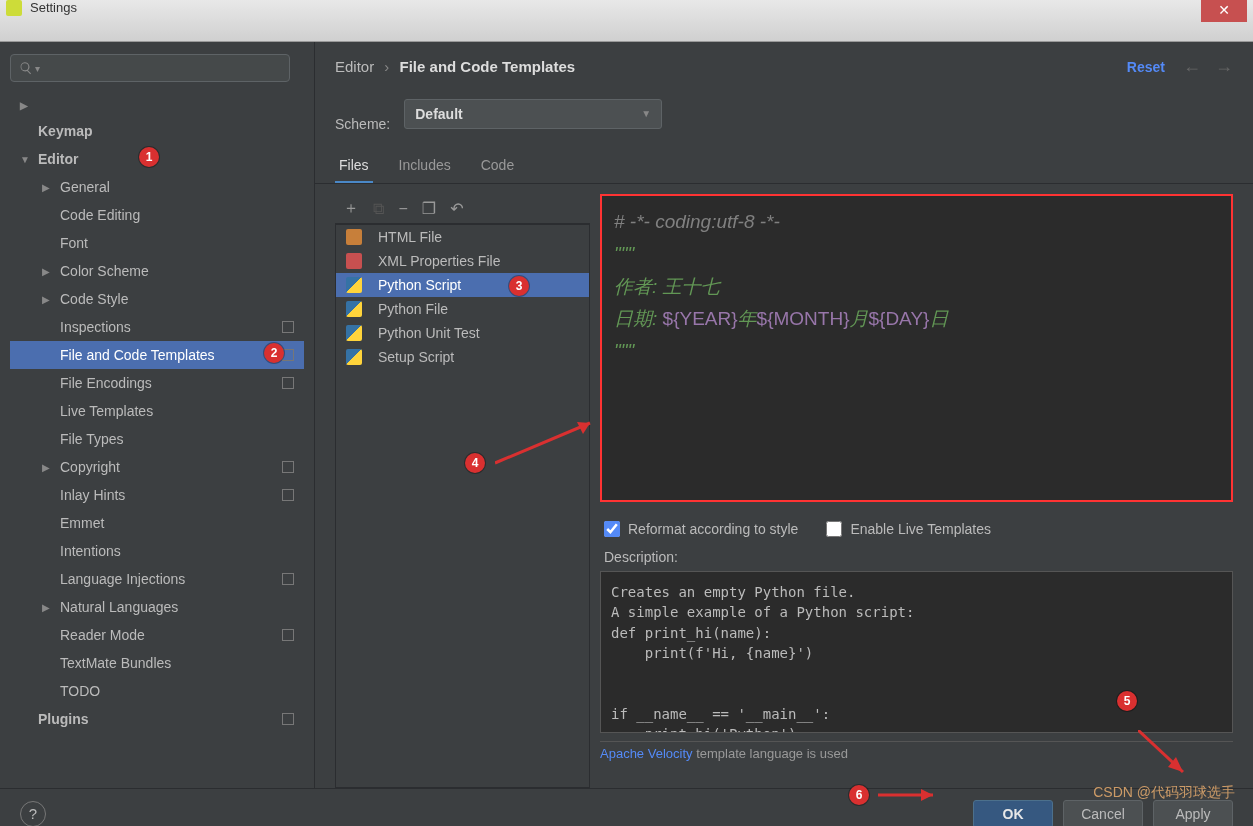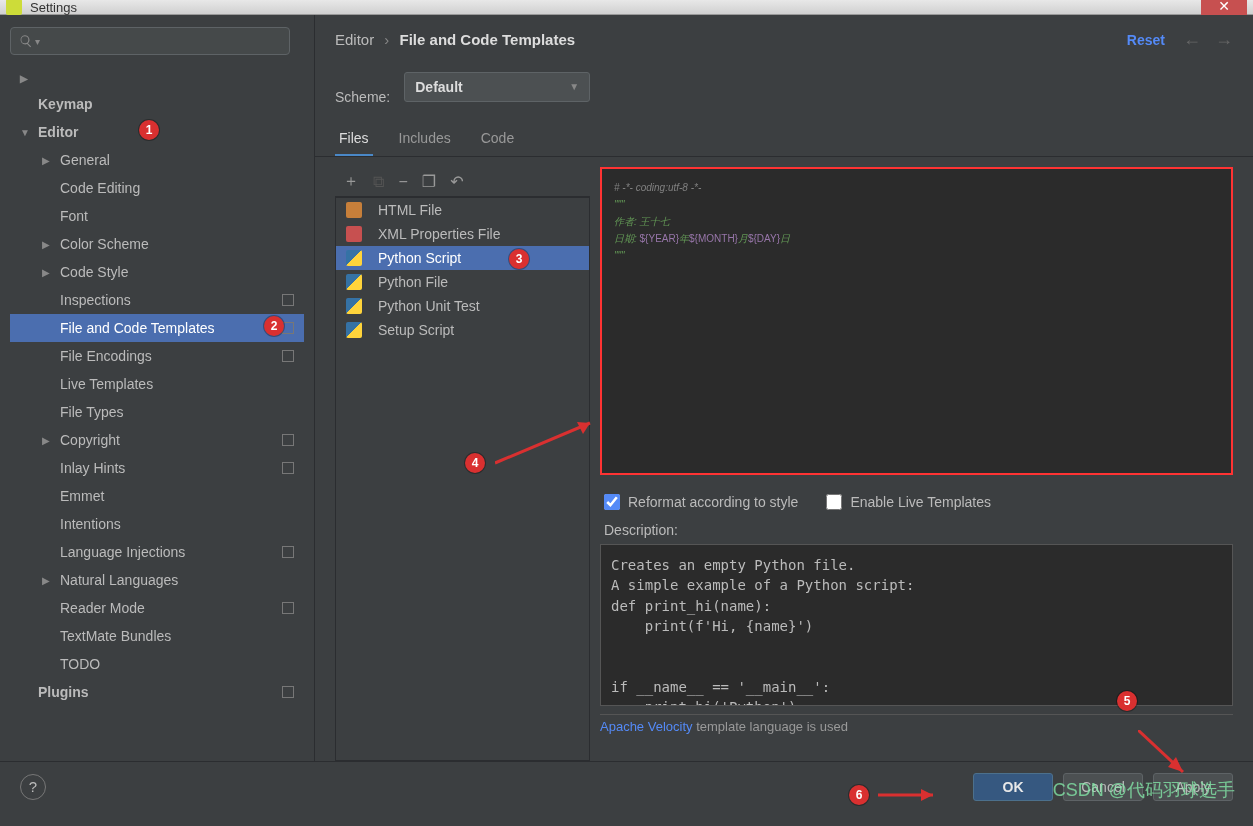--- a/index.html
+++ b/index.html
@@ -1,19 +1,19 @@
 <!DOCTYPE html>
 <html><head>
 <meta charset="utf-8">
 <style>
 * { margin: 0; padding: 0; box-sizing: border-box; font-family: "Segoe UI", Arial, sans-serif; }
 body { background: #3c3f41; color: #bbbbbb; width: 1253px; height: 826px; overflow: hidden; position: relative; }
 
 
-.titlebar { height: 15px; background: linear-gradient(#e8e8e8, #d0d0d0); display: flex; align-items: center; padding: 0 6px; border-bottom: 1px solid #999; }
+.titlebar { height: 42px; background: linear-gradient(#e8e8e8, #d0d0d0); display: flex; padding: 0 6px; border-bottom: 1px solid #999; }
 .titlebar .icon-app { width: 16px; height: 16px; background: #cddc39; display: inline-block; border-radius: 2px; margin-right: 8px; }
 .titlebar .title { color: #333; font-size: 13px; }
 .titlebar .close-btn { margin-left: auto; width: 46px; height: 22px; background: #c75050; color: #fff; text-align: center; line-height: 20px; font-size: 14px; border-radius: 0; cursor: pointer; }
 
 
 .container { display: flex; height: 746px; background: #3c3f41; }
 
 
 .sidebar { width: 315px; background: #3c3f41; border-right: 1px solid #2b2d30; padding: 12px 10px; overflow-y: auto; }
 .search-box { width: 280px; height: 28px; background: #45494a; border: 1px solid #5e6366; border-radius: 4px; display: flex; align-items: center; padding: 0 8px; margin-bottom: 12px; }
@@ -35,21 +35,21 @@
 .breadcrumb { font-size: 15px; color: #bbb; }
 .breadcrumb .bc-item { margin-right: 6px; }
 .breadcrumb .bc-sep { color: #888; margin-right: 6px; }
 .breadcrumb .bc-current { font-weight: bold; color: #ddd; }
 .reset-link { margin-left: auto; color: #548af7; font-weight: bold; font-size: 14px; }
 .nav-arrows { margin-left: 18px; display: flex; gap: 14px; }
 .nav-arrows span { color: #666; font-size: 18px; }
 
 .scheme-row { display: flex; align-items: center; padding: 4px 20px 14px; gap: 14px; }
 .scheme-label { font-size: 14px; margin-top: 21px; }
-.scheme-select { width: 186px; height: 30px; background: #4c5052; border: 1px solid #5e6366; border-radius: 3px; color: #ddd; padding: 0 10px; display: flex; align-items: center; font-weight: bold; font-size: 14px; }
+.scheme-select { width: 258px; height: 30px; background: #4c5052; border: 1px solid #5e6366; border-radius: 3px; color: #ddd; padding: 0 10px; display: flex; align-items: center; font-weight: bold; font-size: 14px; }
 .scheme-select .dd { margin-left: auto; color: #888; font-size: 10px; }
 
 .tabs-row { display: flex; padding: 3px 20px 0; border-bottom: 1px solid #2b2d30; gap: 22px; }
 .tab { padding: 8px 4px; font-size: 14px; color: #999; cursor: pointer; }
 .tab.active { color: #ddd; border-bottom: 2px solid #4a88c7; }
 
 .content-row { display: flex; flex: 1; padding: 10px 20px 0 20px; gap: 10px; min-height: 0; }
 
 
 .template-list-col { width: 255px; display: flex; flex-direction: column; }
@@ -59,21 +59,21 @@
 .template-list { border: 1px solid #2b2d30; background: #3c3f41; flex: 1; }
 .tpl-item { display: flex; align-items: center; padding: 4px 10px; font-size: 14px; gap: 16px; cursor: pointer; }
 .tpl-item.selected { background: #4b6eaf; color: #fff; }
 .tpl-icon { width: 16px; height: 16px; display: inline-flex; align-items: center; justify-content: center; font-size: 11px; border-radius: 2px; }
 .tpl-icon.html { background: #c77f3a; color: #fff; }
 .tpl-icon.xml { background: #c75050; color: #fff; }
 .tpl-icon.py { background: linear-gradient(135deg, #3572A5 50%, #FFD43B 50%); }
 
 
 .editor-col { flex: 1; display: flex; flex-direction: column; min-width: 0; }
-.code-editor { border: 2px solid #ff3333; background: #2b2b2b; padding: 10px 12px; font-family: "Consolas", monospace; font-size: 10px; line-height: 1.7; height: 308px; color: #808080; font-style: italic; }
+.code-editor { border: 2px solid #ff3333; background: #2b2b2b; padding: 10px 12px; font-family: "Consolas", monospace; font-size: 19px; line-height: 1.7; height: 308px; color: #808080; font-style: italic; }
 .code-editor .c-gray { color: #808080; font-style: italic; }
 .code-editor .c-green { color: #629755; font-style: italic; }
 .code-editor .c-purple { color: #9876aa; font-style: normal; }
 .checkbox-row { display: flex; gap: 28px; padding: 10px 4px; align-items: center; }
 .checkbox-row label { display: flex; align-items: center; gap: 8px; font-size: 14px; margin-top: 9px; }
 .checkbox-row input[type=checkbox] { width: 16px; height: 16px; accent-color: #548af7; }
 .desc-label { font-size: 14px; padding: 2px 4px; }
 .desc-box { background: #2b2b2b; border: 1px solid #555; margin-top: 4px; padding: 10px; font-family: Consolas, monospace; font-size: 14px; color: #bbbbbb; height: 162px; line-height: 1.45; white-space: pre; overflow: hidden; }
 .footer-note { font-size: 13px; color: #999; padding: 4px 0 0; border-top: 1px solid #555; margin-top: 8px; }
 .footer-note a { color: #548af7; text-decoration: none; }
@@ -83,21 +83,21 @@
 .help-btn { width: 26px; height: 26px; border-radius: 13px; border: 1px solid #777; text-align: center; line-height: 24px; color: #bbb; font-size: 15px; }
 .btn { min-width: 80px; height: 28px; border-radius: 3px; text-align: center; line-height: 26px; font-size: 14px; cursor: pointer; margin-left: 10px; }
 .btn-primary { background: #365880; border: 1px solid #4c708c; color: #e8e8e8; font-weight: bold; }
 .btn-secondary { background: #4c5052; border: 1px solid #5e6366; color: #bbb; }
 .spacer { flex: 1; }
 
 
 .ann-badge { position: absolute; width: 20px; height: 20px; background: #d93030; border-radius: 10px; color: #fff; font-size: 12px; font-weight: bold; text-align: center; line-height: 20px; z-index: 100; box-shadow: 0 0 0 1px rgba(0,0,0,.3); }
 
 
-.watermark { position: absolute; right: 18px; bottom: 24px; color: #86efac; font-size: 18px; opacity: 0.75; z-index: 200; }
+.watermark { position: absolute; right: 18px; bottom: 24px; color: #fdba74; font-size: 14px; opacity: 0.75; z-index: 200; }
 </style>
 </head>
 <body>
 
 <div class="titlebar">
   <span class="icon-app"></span>
   <span class="title">Settings</span>
   <div class="close-btn">✕</div>
 </div>
 

